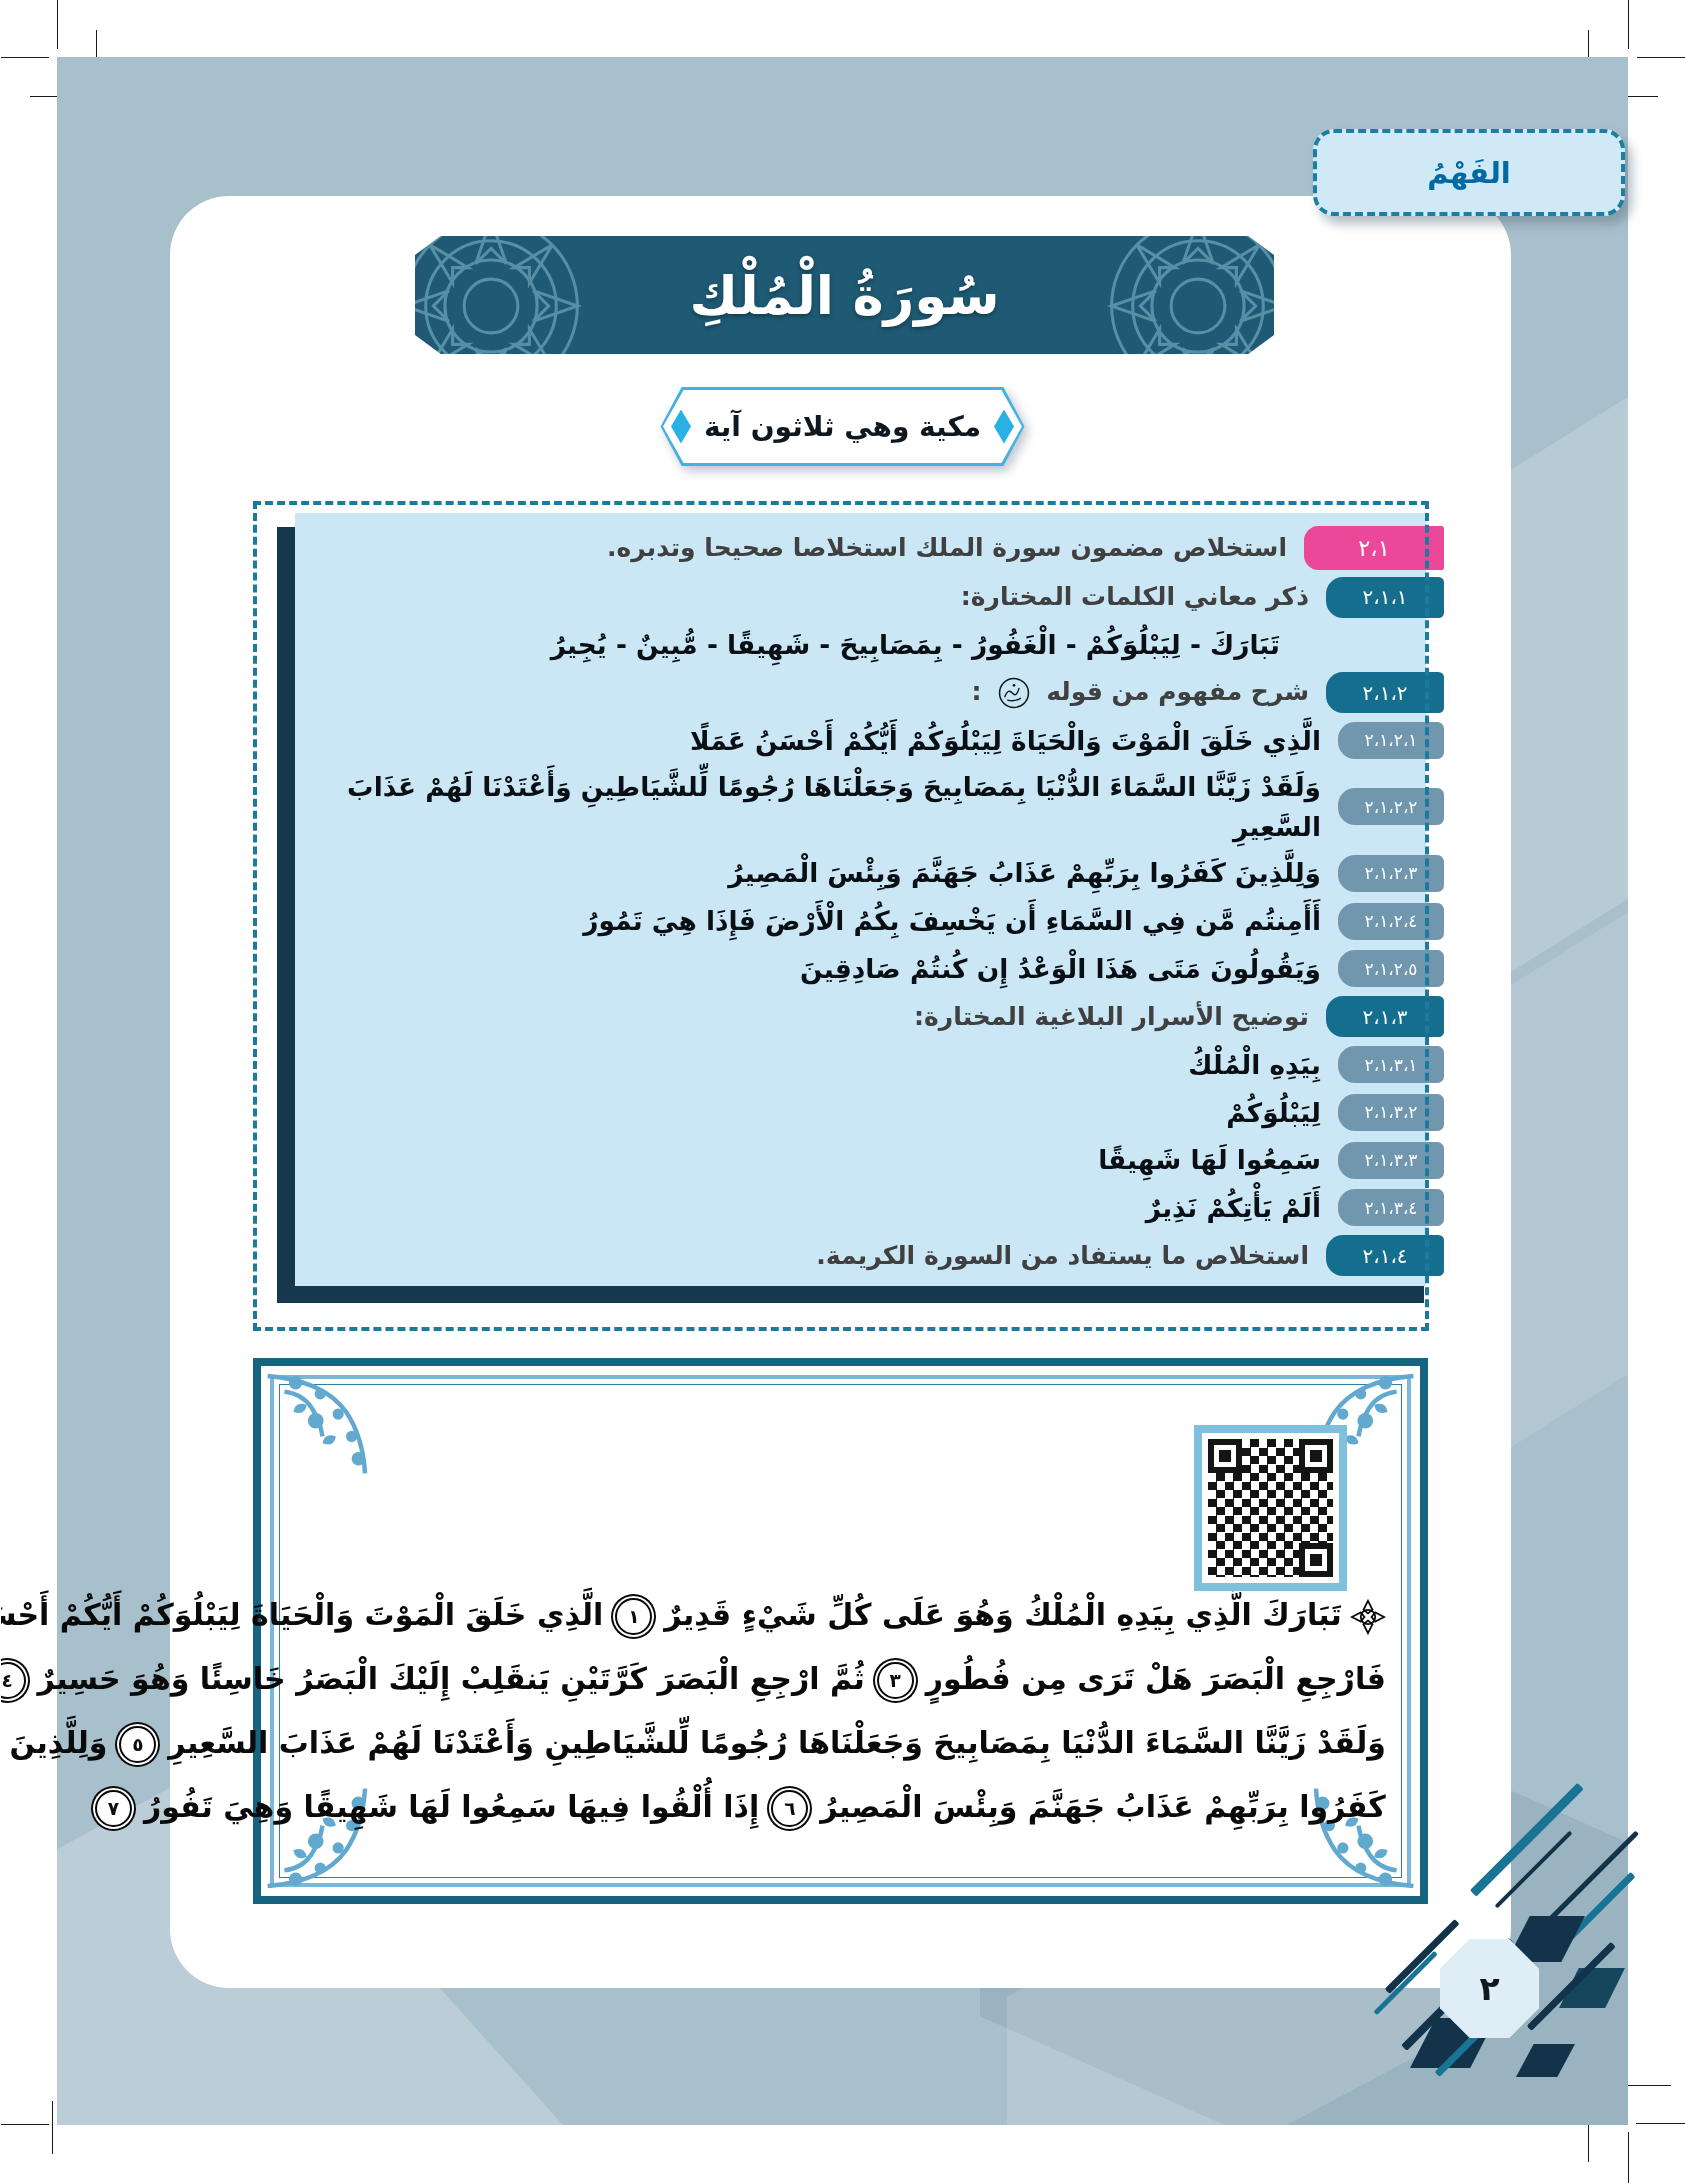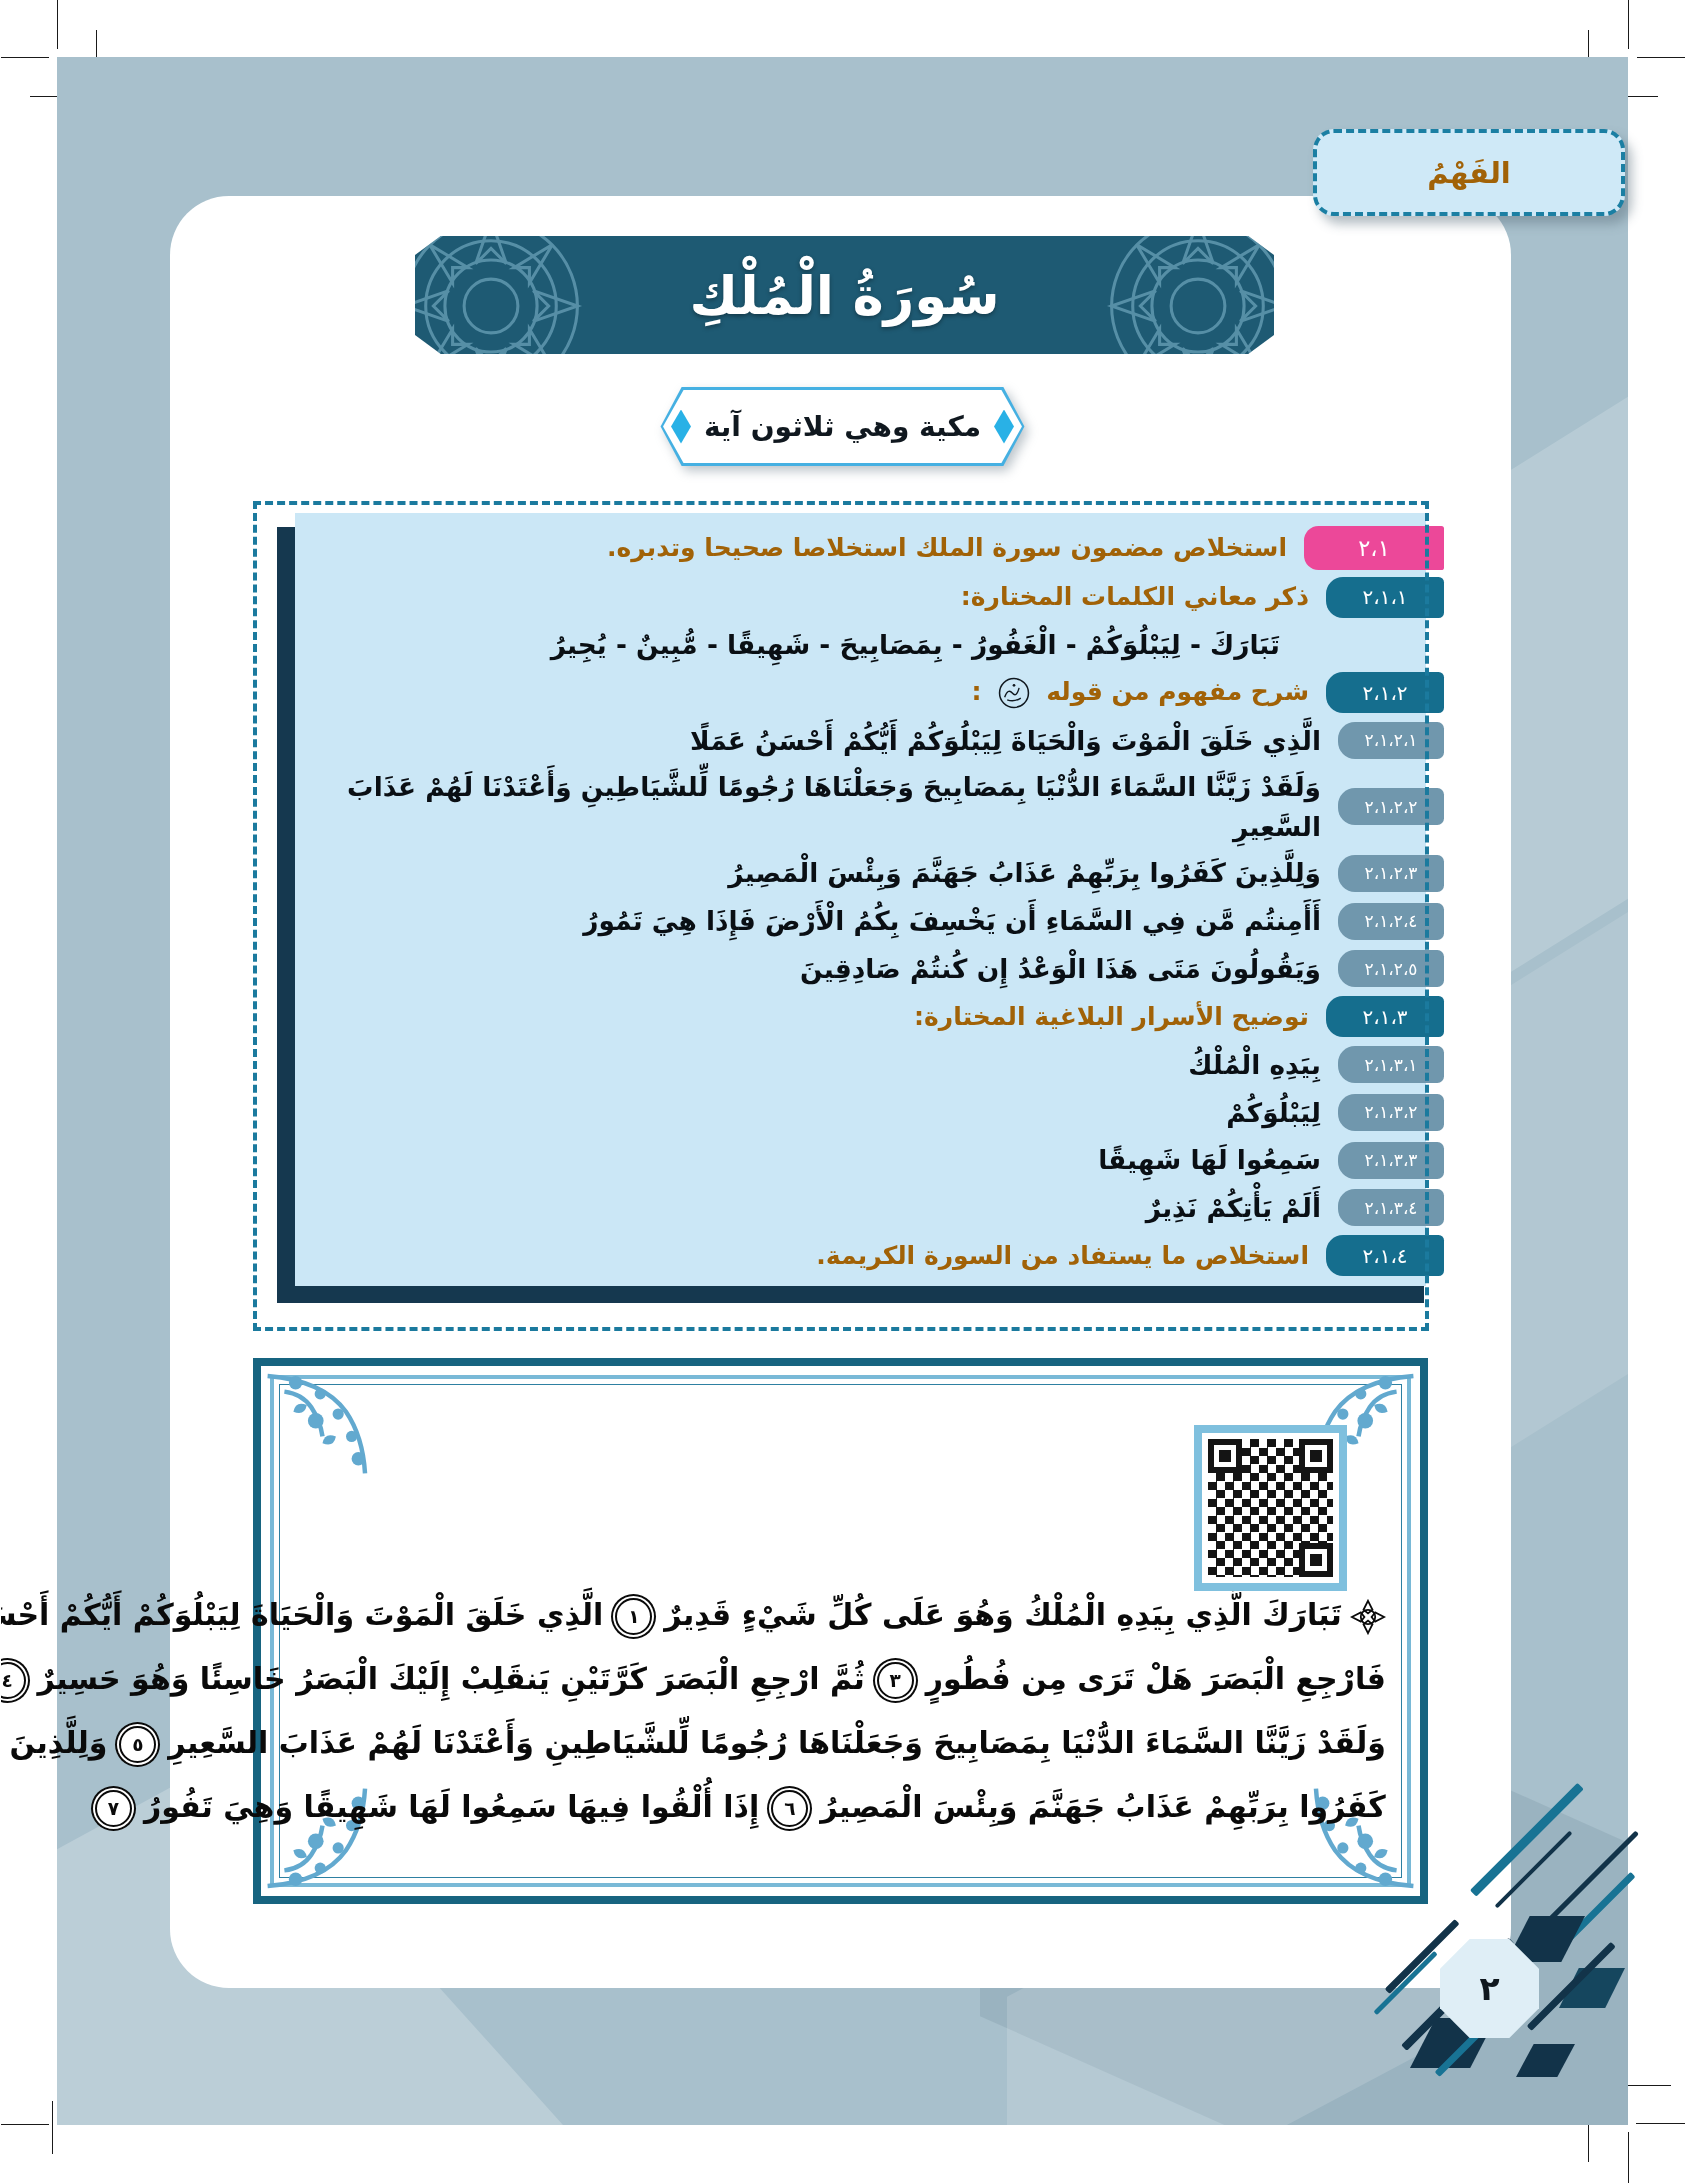--- a/index.html
+++ b/index.html
@@ -17,21 +17,21 @@
 
   
   .card { position:absolute; left:170px; top:196px; width:1341px; height:1792px;
     background:#ffffff; border-radius:59px; }
 
   
   .faham { position:absolute; left:1313px; top:129px; width:312px; height:87px;
     background:#cfe9f7; border:4px dashed #1b7fa3; border-radius:21px;
     display:flex; align-items:center; justify-content:center;
     box-shadow:6.6px 8px 10.6px rgba(90,110,125,.45); }
-  .faham span { font-size:29px; font-weight:bold; color:#a16207; }
+  .faham span { font-size:29px; font-weight:bold; color:#0369a1; }
 
   
   .banner { position:absolute; left:415px; top:236px; width:859px; height:118px;
     background:#1e5a73; overflow:hidden;
     clip-path:polygon(3% 0,97% 0,100% 16%,100% 84%,97% 100%,3% 100%,0 84%,0 16%);
     display:flex; align-items:center; justify-content:center; }
   .banner .title { color:#ffffff; font-size:53px; font-weight:bold;
     text-shadow:0 2px 4px rgba(0,0,0,.35); }
   .rosette { position:absolute; top:-26.4px; width:192px; height:192px; opacity:.5; }
   .rosette.l { left:-20px; } .rosette.r { right:-20px; }
@@ -59,21 +59,21 @@
     display:flex; flex-direction:column; justify-content:space-between; direction:rtl; }
   .obj-row { display:flex; align-items:center; direction:rtl; min-height:42px; }
   .badge { color:#ffffff; display:flex; align-items:center; justify-content:center;
     flex:0 0 auto; margin-left:17px; margin-right:-38px; }
   .badge.l1 { background:#ec4899; width:140px; height:44px; font-size:22.5px;
     border-radius:14.5px 2.6px 2.6px 14.5px; }
   .badge.l2 { background:#156e8e; width:118px; height:41px; font-size:20px;
     border-radius:17px 5.3px 5.3px 17px; }
   .badge.l3 { background:#7097ad; width:106px; height:37px; font-size:17px;
     border-radius:17px 6.6px 6.6px 17px; }
-  .obj-text { font-size:25px; font-weight:600; color:#a16207; line-height:1.35; }
+  .obj-text { font-size:25px; font-weight:600; color:#404040; line-height:1.35; }
   .obj-text.quran { font-size:26.4px; font-weight:bold; color:#0a0f14; }
   .obj-row.vocab { padding-right:126px; }
   .medallion { display:inline-block; width:34px; height:34px; vertical-align:middle;
     margin:0 6.6px; }
 
   
   .frame { position:absolute; left:253px; top:1358px; width:1175px; height:546px;
     border:8.6px solid #176480; background:#ffffff; }
   .frame-mid { position:absolute; inset:9.2px; border:4.6px solid #79b9d7; }
   .frame-in { position:absolute; inset:18px; border:1.3px solid #2e80a2; }

